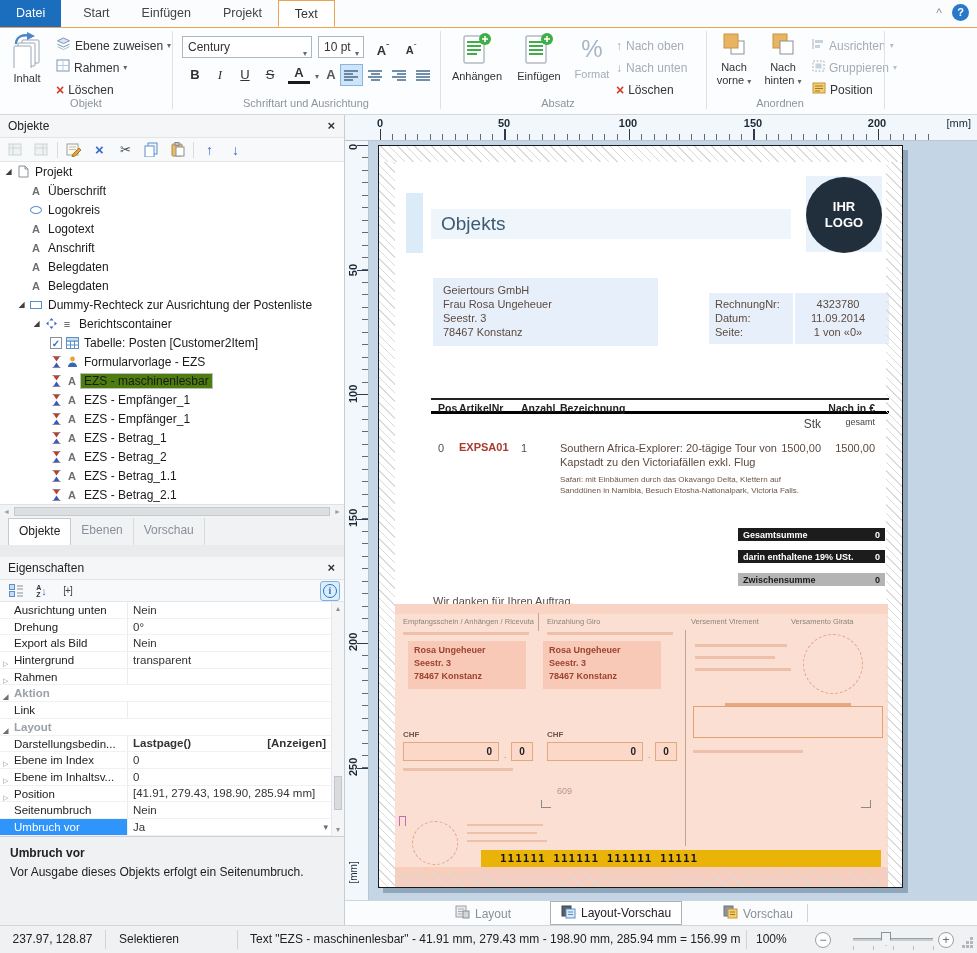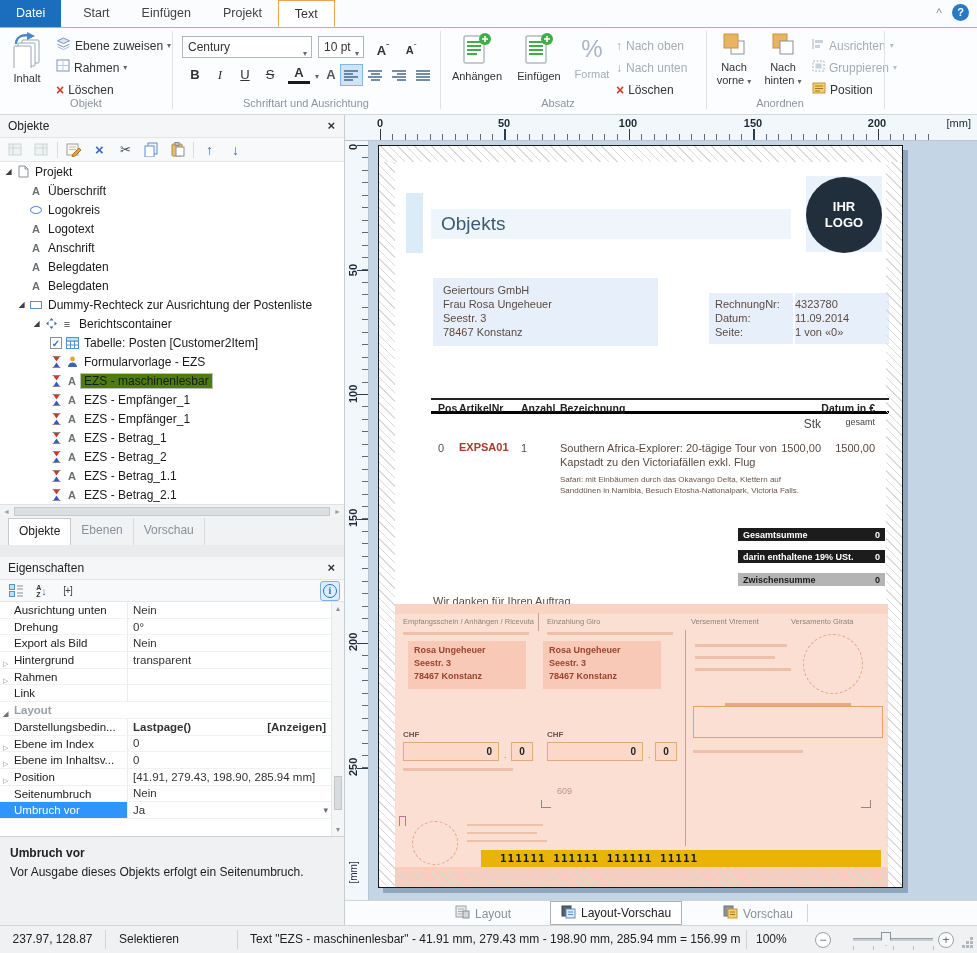--- a/index.html
+++ b/index.html
@@ -560,20 +560,24 @@
           <div class="pval">Nein</div>
       </div>
       <div class="prow">
         <div class="plab"><span class="parr">▷</span><span>Hintergrund</span></div>
           <div class="pval">transparent</div>
       </div>
       <div class="prow">
         <div class="plab"><span class="parr">▷</span><span>Rahmen</span></div>
           <div class="pval"></div>
       </div>
+      <div class="prow grp">
+        <div class="plab"><span class="parr" style="color:#707070">◢</span><span>Aktion</span></div>
+          <div class="pval"></div>
+      </div>
       <div class="prow">
         <div class="plab">Link</div>
           <div class="pval"></div>
       </div>
       <div class="prow grp">
         <div class="plab"><span class="parr" style="color:#707070">◢</span><span>Layout</span></div>
           <div class="pval"></div>
       </div>
       <div class="prow">
         <div class="plab">Darstellungsbedin...</div>
@@ -658,32 +662,32 @@
           <div>Geiertours GmbH</div>
           <div>Frau Rosa Ungeheuer</div>
           <div>Seestr. 3</div>
           <div>78467 Konstanz</div>
         </div>
         <div class="inv abs lblue invtxt" style="left:330px;top:147px;width:84px;height:51px;padding:4px 0 0 6px">
           <div>RechnungNr:</div>
           <div>Datum:</div>
           <div>Seite:</div>
         </div>
-        <div class="inv abs lblue invtxt" style="left:416px;top:147px;width:94px;height:51px;padding:4px 8px 0 0;text-align:left">
+        <div class="inv abs lblue invtxt" style="left:416px;top:147px;width:94px;height:51px;padding:4px 8px 0 0;text-align:center">
           <div>4323780</div>
           <div>11.09.2014</div>
           <div>1 von «0»</div>
         </div>
 
         <div class="inv abs" style="left:52px;top:252px;width:458px;border-top:2px solid #222;height:16px;border-bottom:3px solid #000000">
           <span class="abs" style="left:7px;top:2px;font-size:10.5px;font-weight:bold;color:#222">Pos</span>
           <span class="abs" style="left:28px;top:2px;font-size:10.5px;font-weight:bold;color:#222">ArtikelNr</span>
           <span class="abs" style="left:90px;top:2px;font-size:10.5px;font-weight:bold;color:#222">Anzahl</span>
           <span class="abs" style="left:129px;top:2px;font-size:10.5px;font-weight:bold;color:#222">Bezeichnung</span>
-          <span class="abs" style="right:14px;top:2px;font-size:10.5px;font-weight:bold;color:#222">Datum in €</span>
+          <span class="abs" style="right:14px;top:2px;font-size:10.5px;font-weight:bold;color:#222">Nach in €</span>
         </div>
         <span class="inv abs" style="left:52px;top:271px;width:390px;text-align:right;font-size:12px;color:#444">Stk</span>
         <span class="inv abs" style="left:52px;top:271px;width:444px;text-align:right;font-size:9px;color:#444">gesamt</span>
         <div class="inv abs" style="left:52px;top:295px;width:458px;height:80px">
           <span class="abs invtxt" style="left:7px">0</span>
           <span class="abs" style="left:28px;font-size:11px;font-weight:bold;color:#a8392c">EXPSA01</span>
           <span class="abs invtxt" style="left:90px">1</span>
           <span class="abs invtxt" style="left:129px;width:230px">Southern Africa-Explorer: 20-tägige Tour von Kapstadt zu den Victoriafällen exkl. Flug</span>
           <span class="abs invtxt" style="left:0;width:390px;text-align:right">1500,00</span>
           <span class="abs invtxt" style="left:0;width:444px;text-align:right">1500,00</span>

